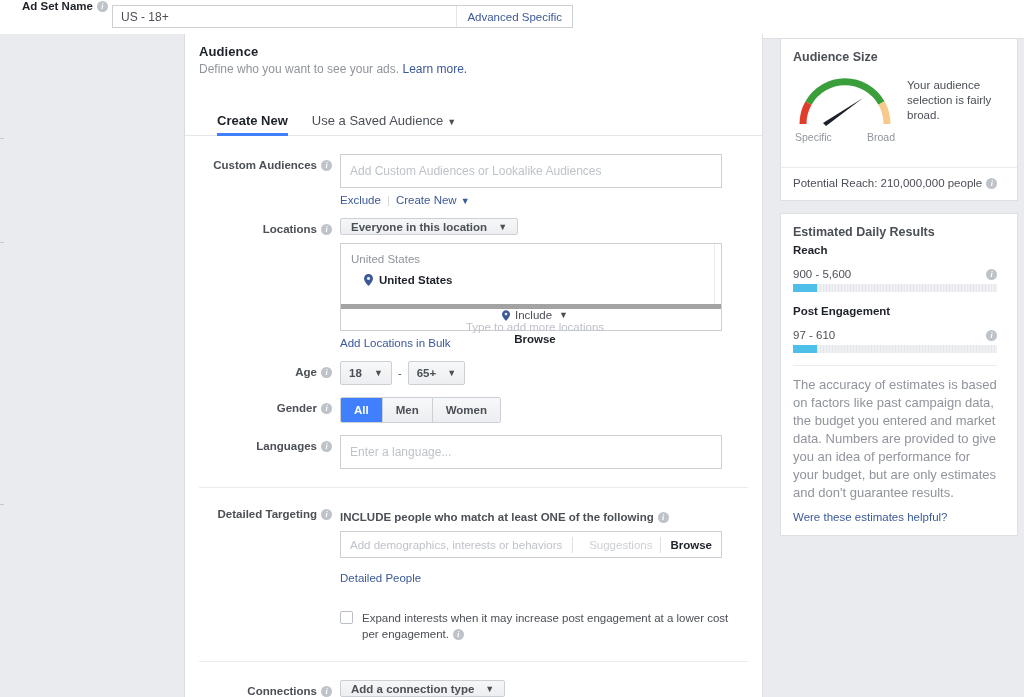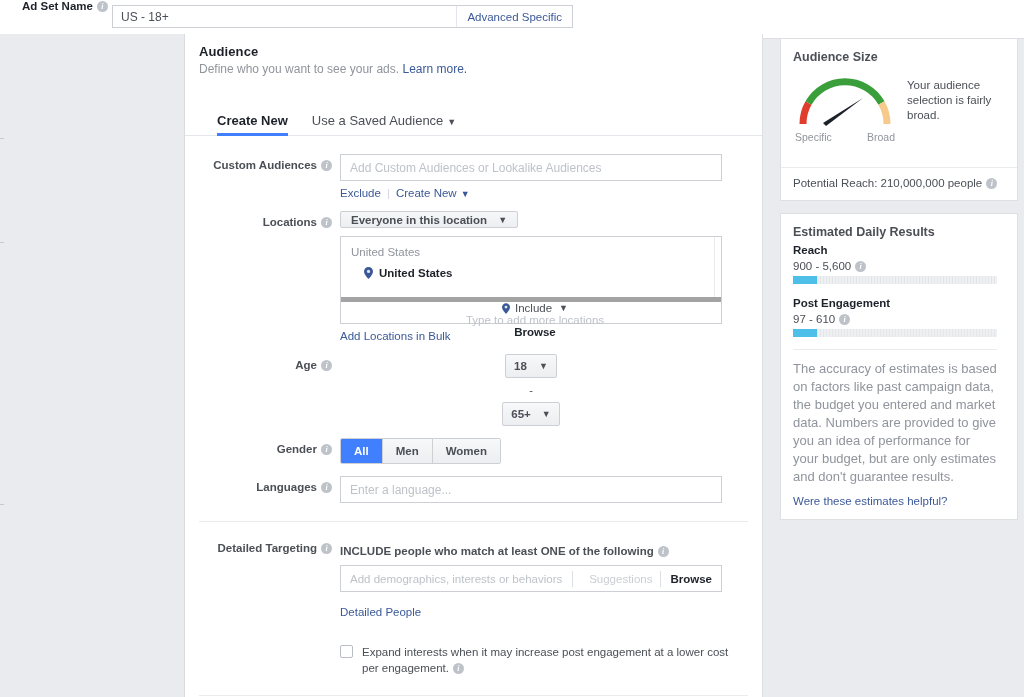--- a/index.html
+++ b/index.html
@@ -88,21 +88,21 @@
   .row-field { flex: 1; padding-right: 18px; max-width: 400px; }
 
   .info {
     display: inline-block; width: 11px; height: 11px; border-radius: 50%;
     background: #bec3c9; color: #fff; font-size: 8px; line-height: 11px;
     text-align: center; font-weight: bold; font-style: italic;
     vertical-align: 1px; margin-left: 4px; font-family: "Liberation Serif", serif;
   }
 
   .txtinput {
-    width: 100%; height: 27px; border: 1px solid #ccd0d5; background: #fff;
+    width: 100%; height: 34px; border: 1px solid #ccd0d5; background: #fff;
     display: flex; align-items: center; padding: 0 9px;
     font-size: 12px; color: #bec2c9;
   }
   .sublinks { margin-top: 6px; font-size: 11.5px; color: #3b5998; }
   .sublinks span { cursor: pointer; }
   .sublinks .sep { color: #d3d6db; margin: 0 6px; }
 
   .btn-drop {
     display: inline-flex; align-items: center; gap: 7px;
     height: 17px; padding: 0 10px;
@@ -127,21 +127,21 @@
     display: flex; align-items: center; padding: 0 0 0 8px; flex-direction: column;
   }
   .inc-sel { display: flex; align-items: center; gap: 5px; font-size: 11.5px; color: #4b4f56; }
   .vsep { width: 1px; height: 16px; background: #dcdfe3; margin: 0 8px; }
   .loc-type { flex: 1; font-size: 11.5px; color: #bec2c9; }
   .browse {
     font-size: 11.5px; font-weight: bold; color: #1d2129;
     padding: 0 9px; cursor: pointer; white-space: nowrap;
   }
 
-  .age-wrap { display: flex; align-items: center; gap: 6px; flex-direction: column; }
+  .age-wrap { display: flex; align-items: center; gap: 6px; }
   .age-sel {
     display: inline-flex; align-items: center; justify-content: space-between; gap: 7px;
     min-width: 52px; height: 24px; padding: 0 8px;
     background: linear-gradient(#f7f8f9,#eceef1); border: 1px solid #ccd0d5;
     border-radius: 2px; font-size: 11.5px; font-weight: bold; color: #4b4f56; cursor: pointer;
   }
   .dash { color: #4b4f56; font-size: 11px; }
 
   .seg { display: inline-flex; border: 1px solid #ccd0d5; border-radius: 2px; overflow: hidden; }
   .seg div {
@@ -184,21 +184,21 @@
   .gauge-note { font-size: 11.5px; color: #4b4f56; line-height: 15px; padding: 6px 0 0 10px; }
   .card-sep { height: 1px; background: #e9ebee; margin: 12px 0 0 0; }
   .reach-line {
     font-size: 11.5px; color: #4b4f56; padding: 9px 12px 11px 12px;
     display: flex; align-items: center;
   }
 
   .edr-title { font-size: 12.5px; font-weight: bold; color: #4b4f56; margin-bottom: 5px; }
   .metric { margin-bottom: 13px; }
   .metric-name { font-size: 11.5px; font-weight: bold; color: #1d2129; }
-  .metric-val-row { display: flex; align-items: center; justify-content: flex-start; margin-top: 4px; }
+  .metric-val-row { display: flex; align-items: center; justify-content: space-between; margin-top: 12px; }
   .metric-val { font-size: 11.5px; color: #4b4f56; }
   .bar {
     height: 8px; background: #e9ebee; margin-top: 4px; position: relative;
     background-image: repeating-linear-gradient(90deg,#e4e6eb 0 1px,#eef0f2 1px 3px);
   }
   .bar-fill { position: absolute; left: 0; top: 0; height: 100%; background: #4dbfe8; }
   .note {
     font-size: 13px; color: #90949c; line-height: 18px; margin-top: 6px;
   }
   .note-link { display: block; margin-top: 9px; font-size: 11.5px; color: #3b5998; cursor: pointer; }

